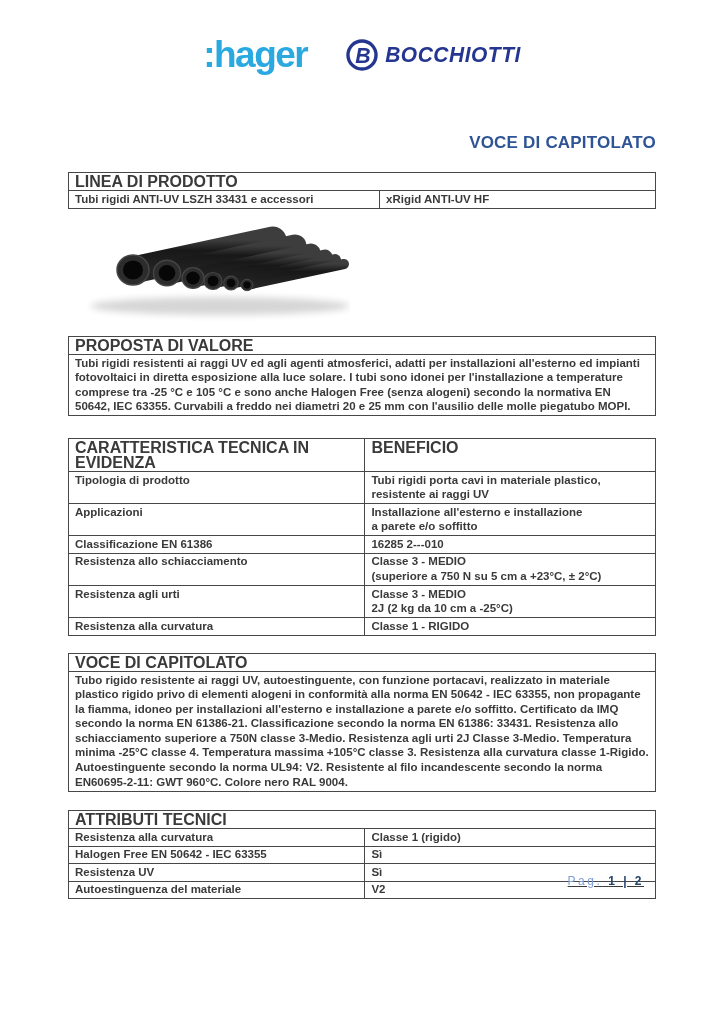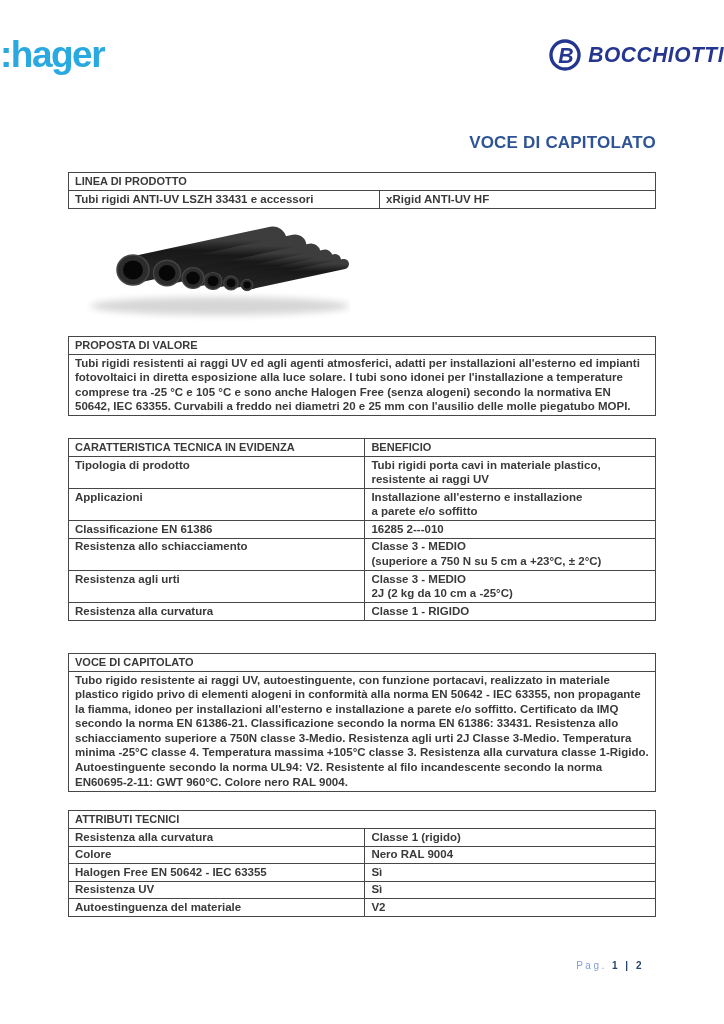--- a/index.html
+++ b/index.html
@@ -12,21 +12,21 @@
     color: #3a3a3a;
     overflow: hidden;
   }
 
   
   .logo-row {
     position: absolute;
     top: 36px; left: 0;
     width: 100%;
     display: flex;
-    justify-content: space-between;
+    justify-content: center;
     align-items: center;
     gap: 38px;
   }
   .hager-logo {
     font-size: 37px;
     font-weight: bold;
     letter-spacing: -1.5px;
     color: #29a9e0;
     line-height: 1;
   }
@@ -67,35 +67,36 @@
   table.doc-table td, table.doc-table th {
     border: 1px solid #474747;
     padding: 0.5px 6px 1.5px 6px;
     vertical-align: top;
     text-align: left;
     line-height: 14.6px;
     font-weight: bold;
   }
   table.doc-table th {
     font-weight: bold;
-    font-size: 11px;
+    font-size: 16px;
     line-height: 15px;
   }
   .preline { white-space: pre-line; }
 
   
   .tubes-image { position: absolute; left: 70px; top: 222px; }
 
   
   .footer-page {
     position: absolute;
-    top: 960px;
+    top: 874px;
     right: 80px;
-    font-size: 10px;
+    font-size: 12px;
     letter-spacing: 2.5px;
+    text-decoration: underline;
   }
   .footer-label { color: #7f9fd6; }
   .footer-num { color: #24456e; font-weight: bold; }
 </style>
 </head>
 <body>
 
 <div class="page">
 
   <div class="logo-row">
@@ -246,24 +247,20 @@
         </colgroup>
       <tbody>
           <tr>
         <th colspan="2">ATTRIBUTI TECNICI</th>
       </tr>
       <tr>
         <td>Resistenza alla curvatura</td>
         <td>Classe 1 (rigido)</td>
       </tr>
       <tr>
-        <td>Colore</td>
-        <td>Nero RAL 9004</td>
-      </tr>
-      <tr>
         <td>Halogen Free EN 50642 - IEC 63355</td>
         <td>Sì</td>
       </tr>
       <tr>
         <td>Resistenza UV</td>
         <td>Sì</td>
       </tr>
       <tr>
         <td>Autoestinguenza del materiale</td>
         <td>V2</td>

